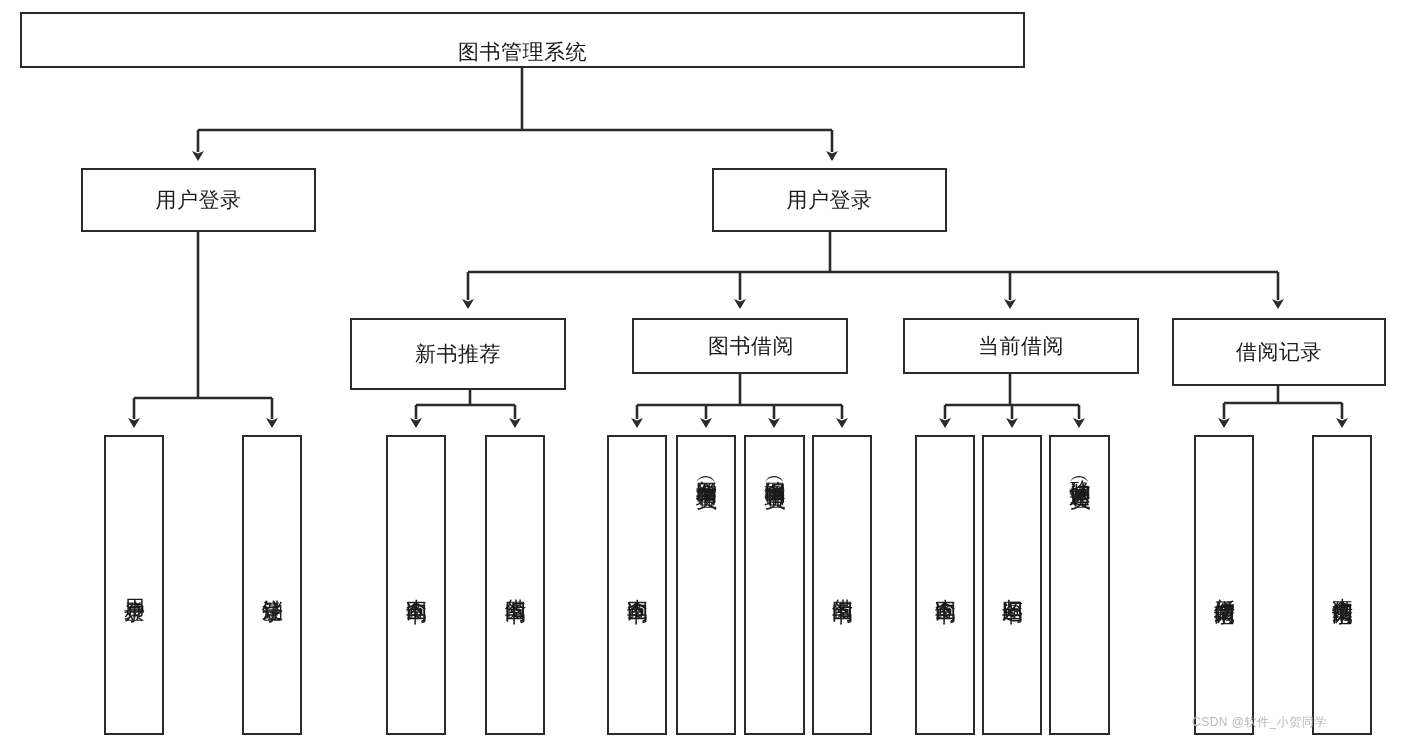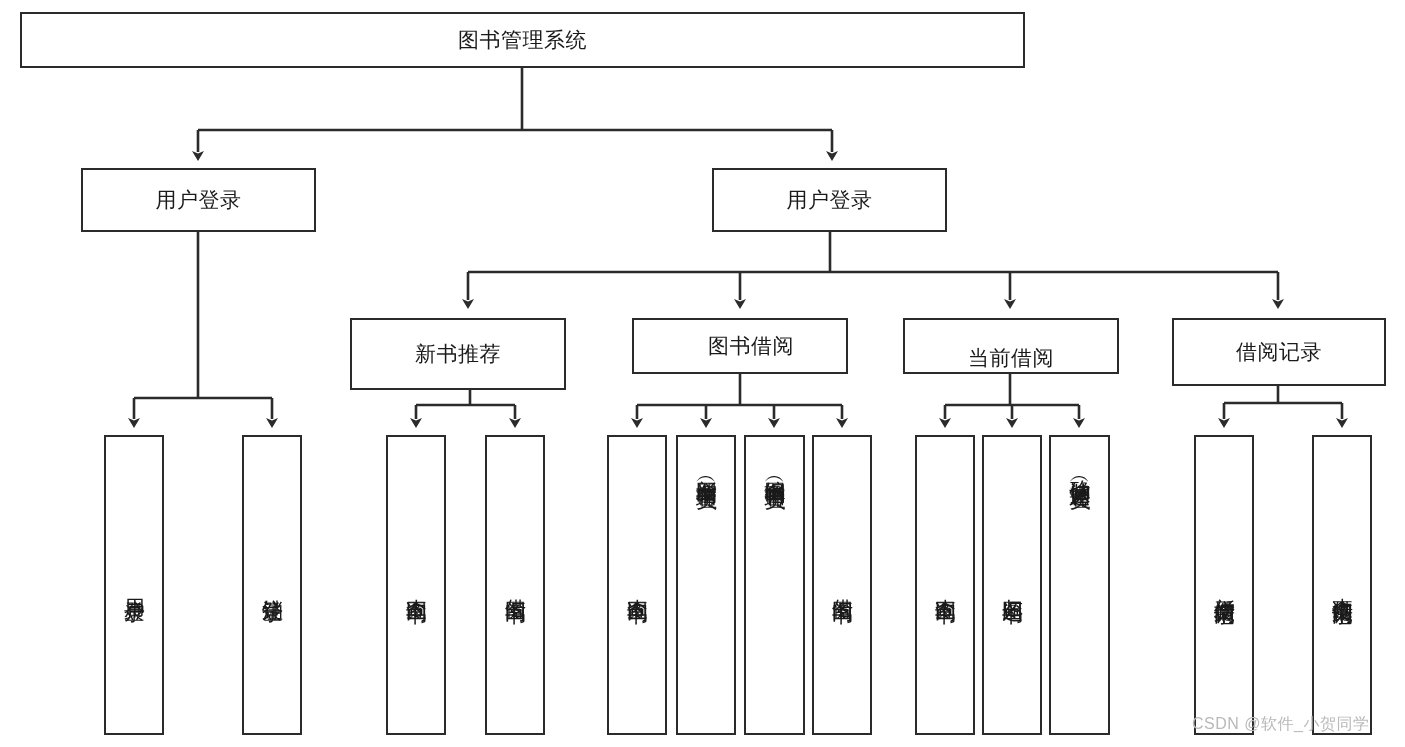--- a/index.html
+++ b/index.html
@@ -55,21 +55,21 @@
     white-space: nowrap;
   }
   .node.vertical.centered {
     align-items: center;
     padding-top: 0;
   }
   #watermark {
     position: absolute;
     left: 1192px;
     top: 714px;
-    font-size: 16px;
+    font-size: 12px;
     color: #b9b9b9;
     white-space: nowrap;
     letter-spacing: 0.5px;
     pointer-events: none;
   }
 </style>
 </head>
 <body>
 
 <div id="diagram-root">
@@ -133,38 +133,38 @@
     </g>
 
     <g stroke="#2b2b2b" stroke-width="2.6" fill="none">
       <path d="M1278,374 L1278,403"></path>
       <path d="M1224,403 L1342,403"></path>
       <path d="M1224,403 L1224,419" marker-end="url(#arrow)"></path>
       <path d="M1342,403 L1342,419" marker-end="url(#arrow)"></path>
     </g>
   </svg>
 
-  <div class="node horizontal" style="left: 20px; top: 12px; width: 1005px; height: 56px;">
+  <div class="node horizontal" style="left: 20px; top: 12px; width: 1005px; height: 56px; align-items: flex-end;">
     <span class="node-label">图书管理系统</span>
   </div>
 
   <div class="node horizontal" style="left: 81px; top: 168px; width: 235px; height: 64px;">
     <span class="node-label">用户登录</span>
   </div>
   <div class="node horizontal" style="left: 712px; top: 168px; width: 235px; height: 64px;">
     <span class="node-label">用户登录</span>
   </div>
 
   <div class="node horizontal" style="left: 350px; top: 318px; width: 216px; height: 72px;">
     <span class="node-label">新书推荐</span>
   </div>
   <div class="node horizontal" style="left: 632px; top: 318px; width: 216px; height: 56px; padding-left: 22px;">
     <span class="node-label">图书借阅</span>
   </div>
-  <div class="node horizontal" style="left: 903px; top: 318px; width: 216px; height: 56px; align-items: flex-end;">
+  <div class="node horizontal" style="left: 903px; top: 318px; width: 236px; height: 56px;">
     <span class="node-label">当前借阅</span>
   </div>
   <div class="node horizontal" style="left: 1172px; top: 318px; width: 214px; height: 68px;">
     <span class="node-label">借阅记录</span>
   </div>
 
   <div class="node vertical centered" style="left: 104px; top: 435px; width: 60px; height: 300px;">
     <span class="node-label">用户登录</span>
   </div>
   <div class="node vertical centered" style="left: 242px; top: 435px; width: 60px; height: 300px;">

